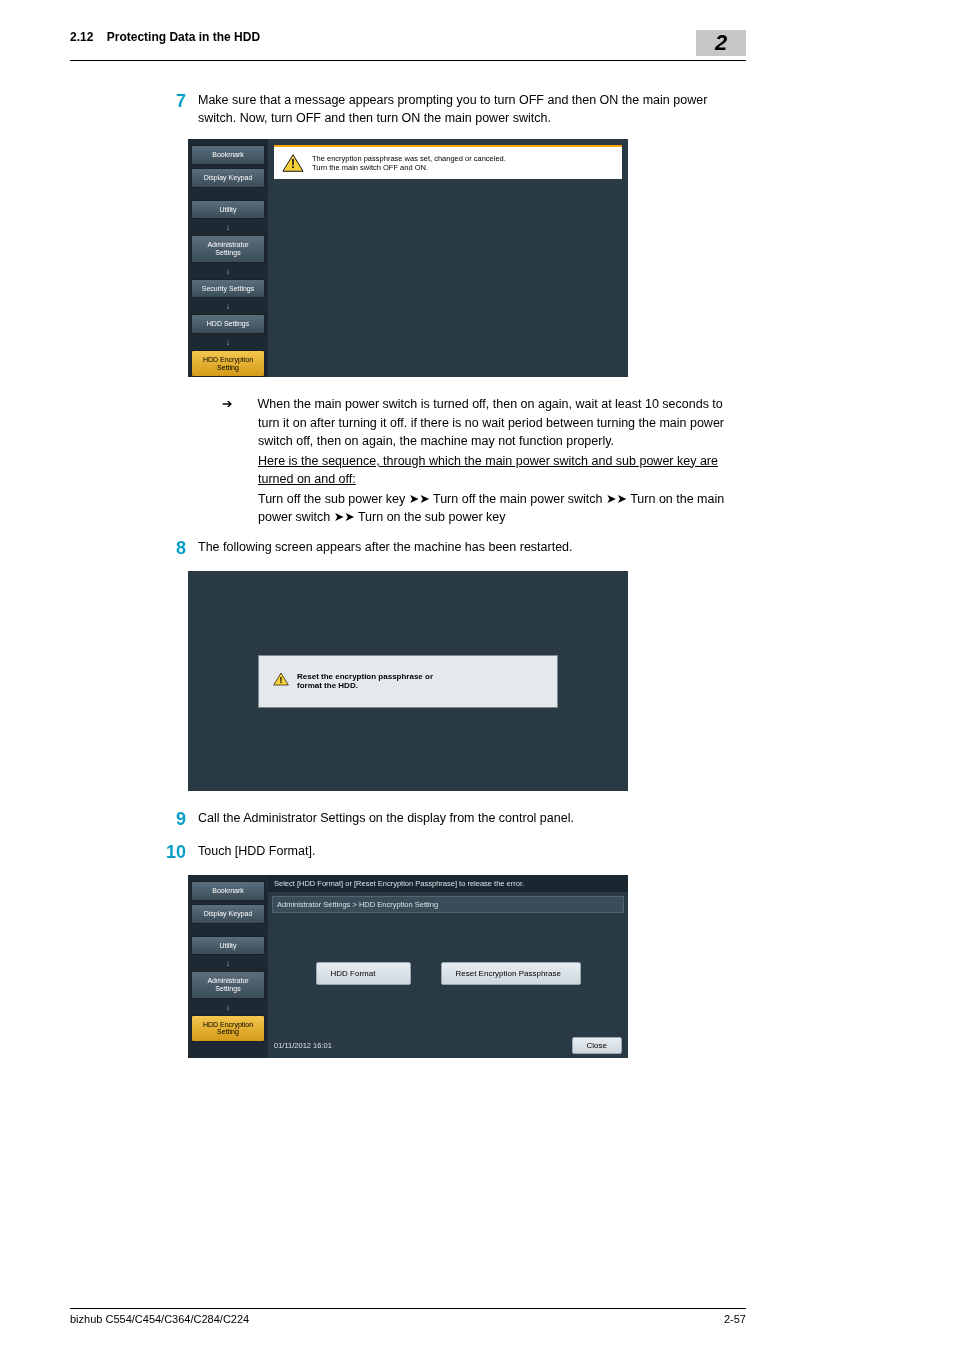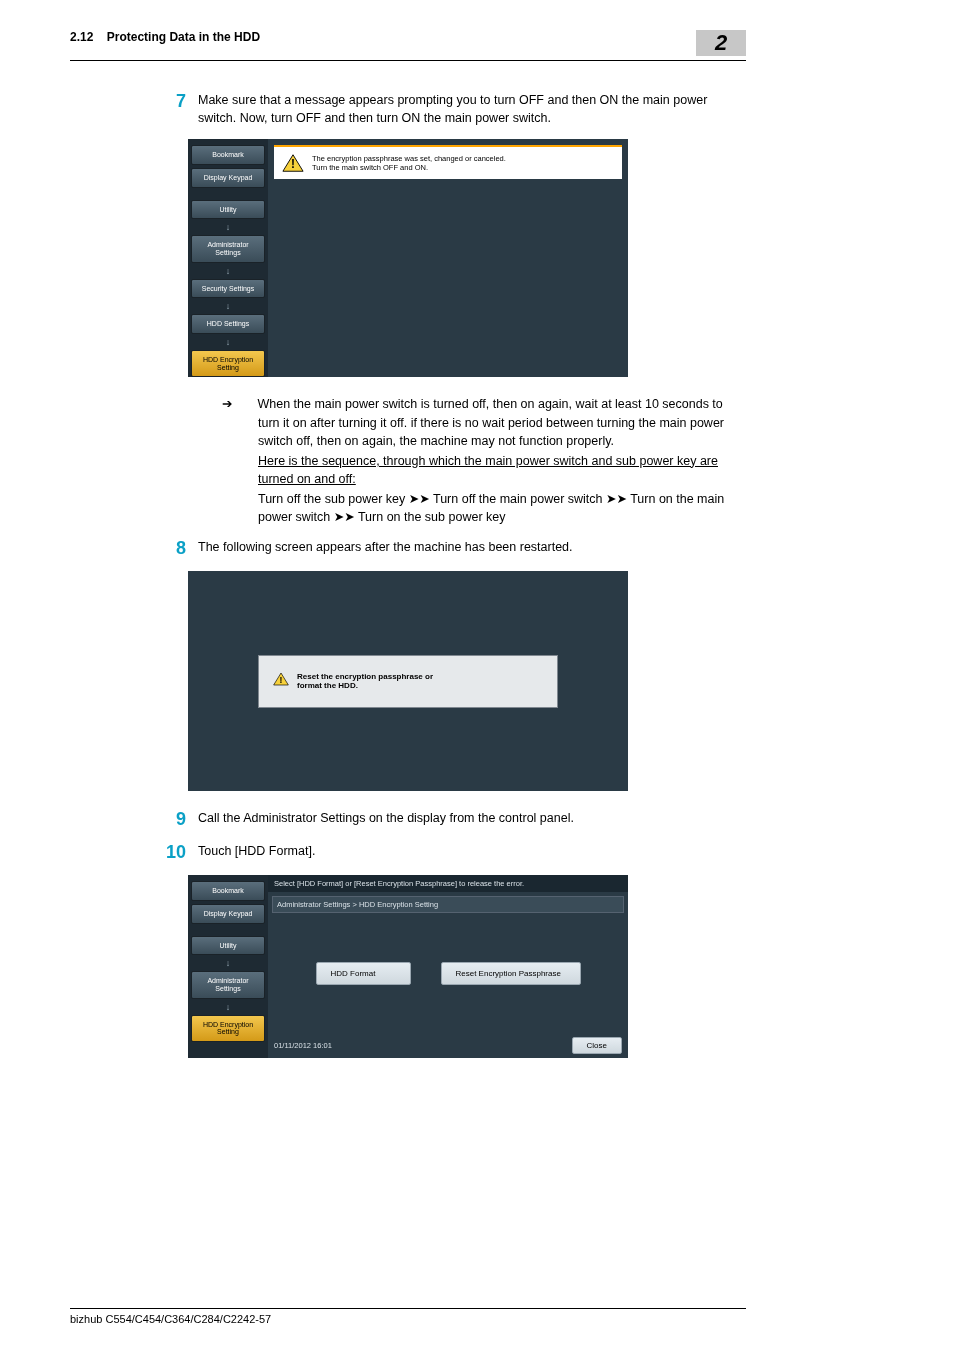--- a/index.html
+++ b/index.html
@@ -32,21 +32,21 @@
   .dialog-box { background:#e6e9eb; width: 300px; padding: 16px 14px; display:flex; align-items:center; gap:8px; border:1px solid #808890;}
   .dialog-text {font-size:8px; font-weight:bold; color:#000; line-height:1.2;}
   .warn-small svg{ width:16px; height:14px;}
   .device-screen3 { background:#2a3a45; width:440px; font-size:8px; color:#d8e0e6; }
   .top-bar3 { background:#1a2730; padding:4px 6px; font-size:7.5px;}
   .crumb-bar { background:#3a4c58; margin:4px 4px 0 4px; padding:3px 4px; font-size:7.5px; border:1px solid #556270;}
   .main-area3 { flex:1; min-height:120px; display:flex; align-items:center; justify-content:center; gap:30px; padding: 30px 10px;}
   .btn3 { background: linear-gradient(#e6edf2,#cfd8de); color:#000; font-size:8px; padding:6px 14px; border:1px solid #9aa7b1; border-radius:2px; min-width:95px; }
   .close-btn { background: linear-gradient(#e6edf2,#cfd8de); color:#000; font-size:8px; padding:3px 14px; border:1px solid #9aa7b1; border-radius:2px;margin-left:33px;}
   .ds3-footer { display:flex; justify-content:space-between; align-items:center; padding:4px 6px; font-size:7.5px;gap:41px;}
-  .footer { position:absolute; bottom:25px; left:70px; right:60px; display:flex; font-size:11px; border-top: 1px solid #000; padding-top:4px;}
+  .footer { position:absolute; bottom:25px; left:70px; right:60px; display:flex; justify-content:space-between; font-size:11px; border-top: 1px solid #000; padding-top:4px;}
   .seq-arrow { font-family: sans-serif; }
   .indent-block { padding-left: 18px; text-indent: -18px; margin-bottom:2px;}
 </style>
 </head>
 <body>
 
 <div class="page">
   <div class="header">
     <div class="header-left">
       <span>2.12</span>&nbsp;&nbsp;&nbsp;

